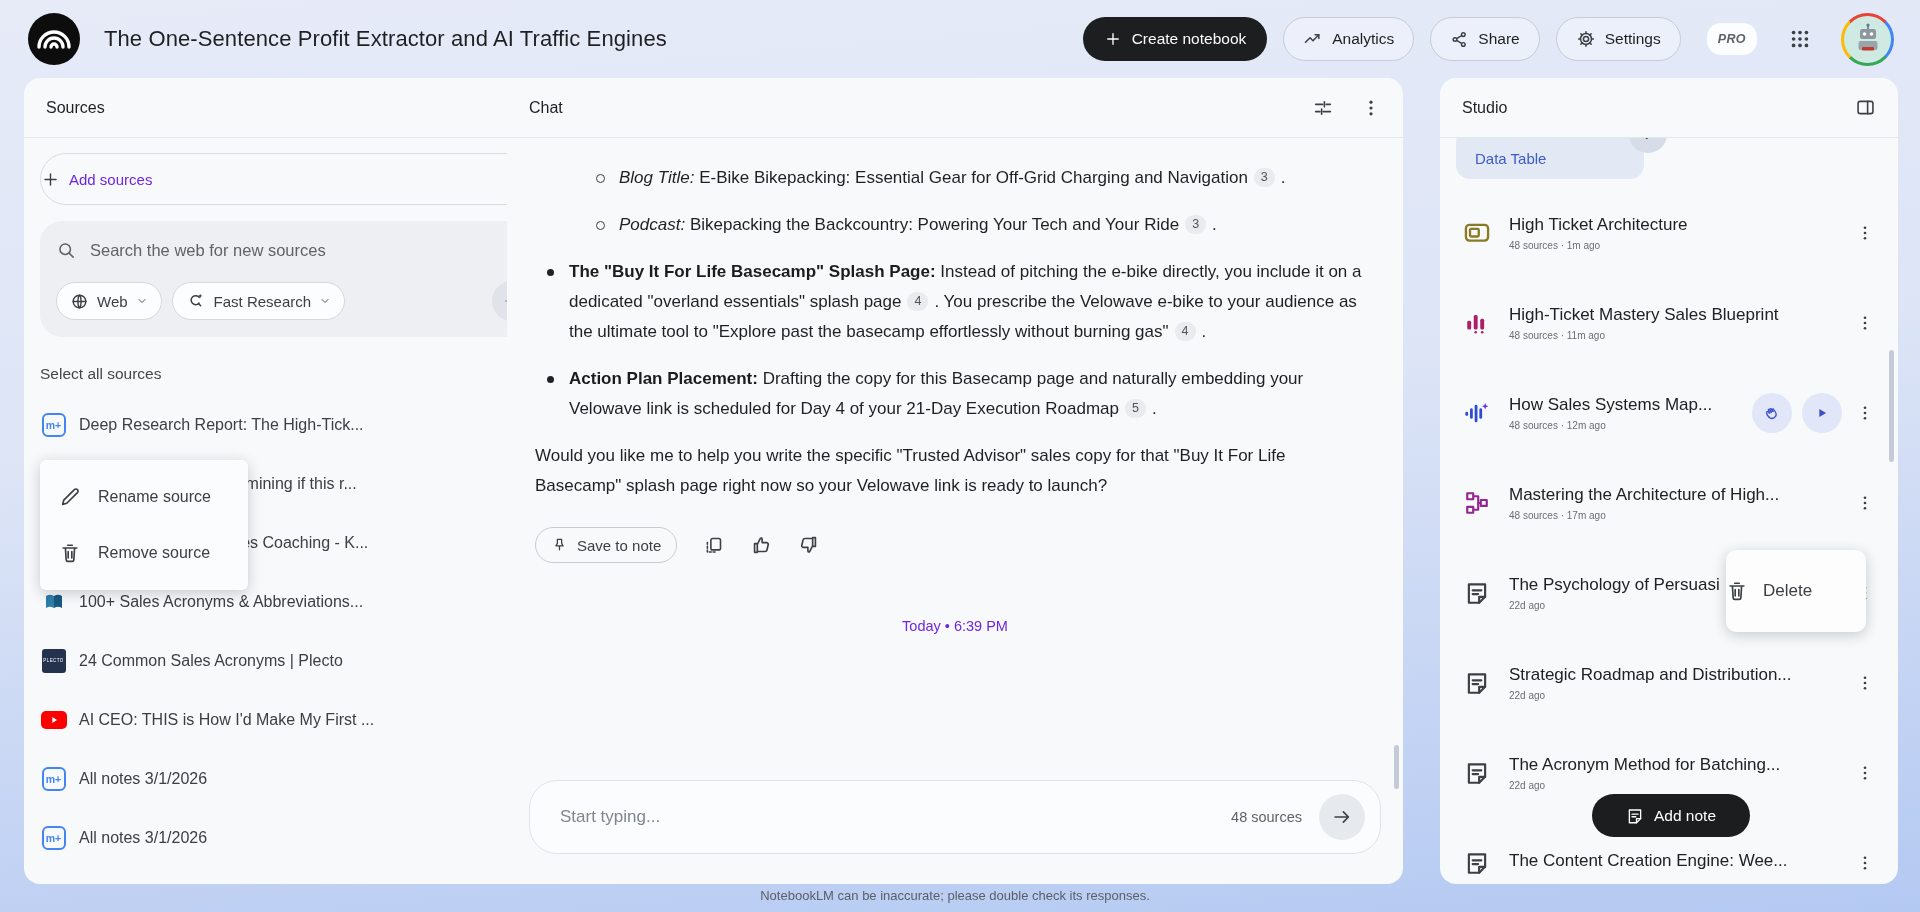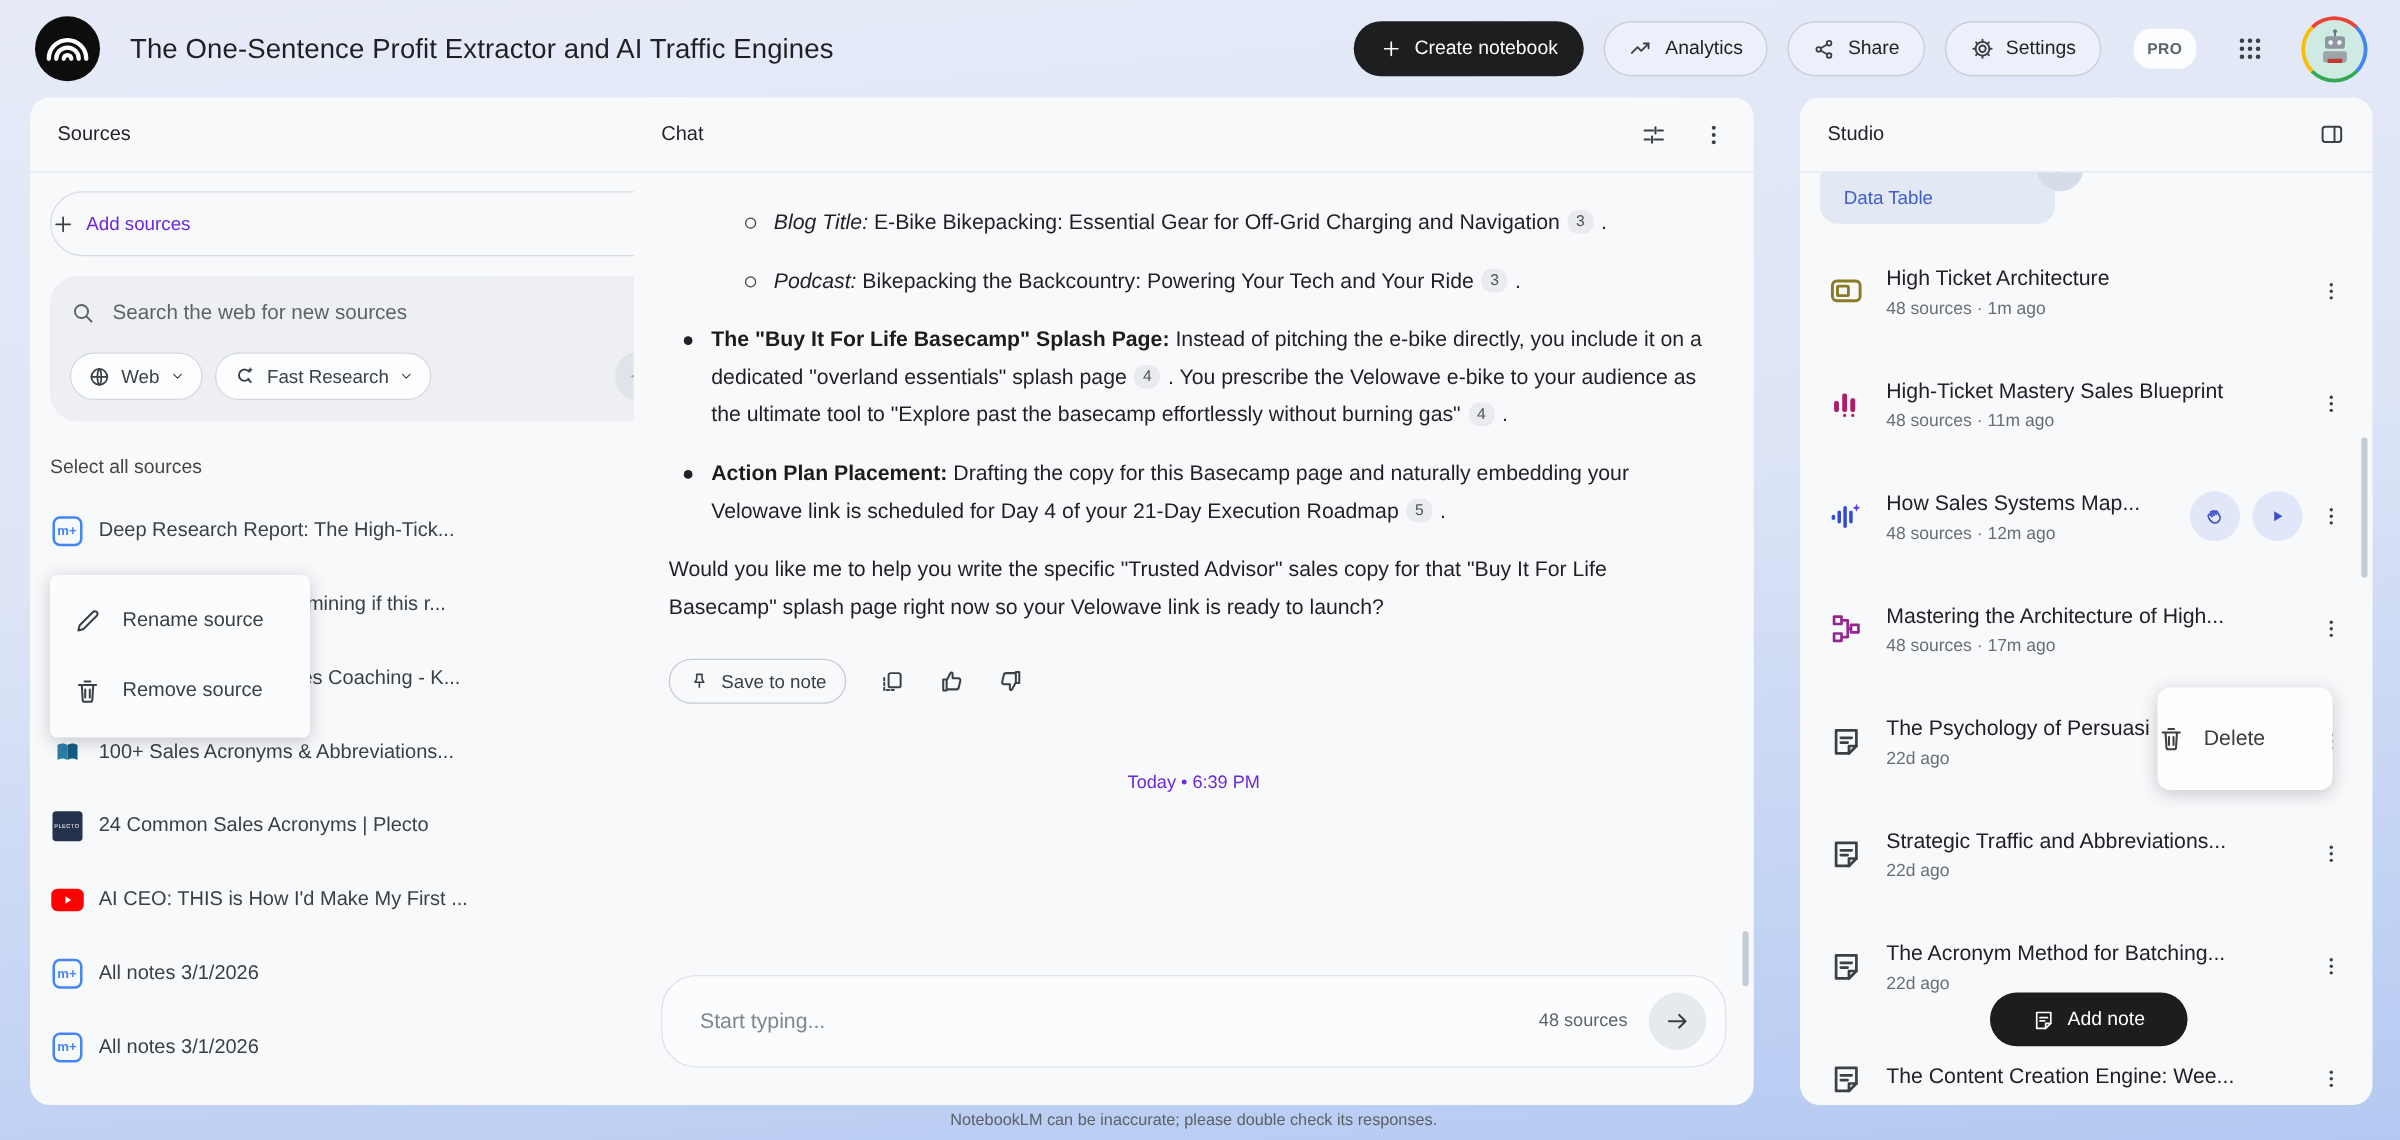--- a/index.html
+++ b/index.html
@@ -13,21 +13,21 @@
   .logo { width:56px; height:56px; flex:0 0 auto; }
   .app-title { margin-left:22px; font-size:22px; color:#1f2023; letter-spacing:.1px; }
   .hdr-right { margin-left:auto; display:flex; align-items:center; gap:16px; }
   .pill-btn { height:44px; border-radius:22px; display:flex; align-items:center; gap:9px;
     padding:0 19px; font-size:15.5px; color:#1f2023; border:1px solid #c7ccd6;
     background:rgba(252,253,255,.38); cursor:pointer; }
   .black-btn { height:44px; border-radius:22px; display:flex; align-items:center; gap:10px;
     padding:0 21px; font-size:15.5px; color:#fbfbfb; background:#1d1e1f; border:none; cursor:pointer; }
   .pro-badge { height:27px; border-radius:14px; background:#fcfdff; color:#5f6368;
     font-size:12.5px; font-weight:bold; letter-spacing:.4px; display:flex; align-items:center;
-    padding:16px 11px; margin-left:10px; }
+    padding:16px 11px; margin-left:10px;font-style:italic; }
   .apps-grid { margin-left:10px; width:34px; height:34px; display:flex; align-items:center;
     justify-content:center; cursor:pointer; }
   .avatar { width:53px; height:53px; border-radius:50%; margin-left:8px; cursor:pointer;
     background:conic-gradient(from -45deg,#e94335 0 90deg,#4285f4 90deg 180deg,#34a853 180deg 270deg,#fbbc05 270deg 360deg);
     display:flex; }
   .avatar-inner { margin:3px; flex:1; border-radius:50%; background:#cfe9e3; overflow:hidden;
     display:flex; align-items:center; justify-content:center; }
 
   
   .panel { position:absolute; top:78px; height:806px; background:#f8f9fb;
@@ -115,21 +115,21 @@
     background:#e2e8f4; border-radius:14px; display:flex; align-items:flex-end; padding:0 0 12px 19px;
     font-size:15px; color:#3f5cc8; cursor:pointer; }
   .chip-circle { position:absolute; left:173px; top:-14px; width:38px; height:38px; border-radius:50%;
     background:#d6dce8; display:flex; align-items:center; justify-content:center;
     font-size:19px; color:#3c4043; cursor:pointer; }
   .studio-list { position:relative; }
   .studio-row { height:90px; display:flex; align-items:center; padding:0 20px; cursor:pointer; }
   .st-icon { width:34px; flex:0 0 auto; display:flex; align-items:center; justify-content:center; }
   .st-text { flex:1; margin-left:15px; min-width:0; }
   .st-title { font-size:17px; color:#202124; white-space:nowrap; overflow:hidden; }
-  .st-meta { font-size:14px; color:#6a6e74; margin-top:5px; }
+  .st-meta { font-size:10px; color:#6a6e74; margin-top:5px; }
   .st-actions { display:flex; gap:10px; margin-right:10px; }
   .act-circle { width:40px; height:40px; border-radius:50%; background:#e1e7f9; border:none;
     display:flex; align-items:center; justify-content:center; cursor:pointer; }
   .kebab { width:26px; display:flex; justify-content:center; cursor:pointer; background:none; border:none; }
   .delete-menu { position:absolute; left:286px; top:472px; width:140px; height:82px; background:#fdfdfe;
     border-radius:10px; box-shadow:0 3px 14px rgba(32,33,36,.22); display:flex; align-items:center;
     gap:15px; font-size:17px; color:#3c4043; z-index:6; cursor:pointer; }
   .add-note-btn { position:absolute; left:152px; top:716px; width:158px; height:43px; border-radius:22px;
     background:#1c1d1e; border:none; color:#fff; display:flex; align-items:center; justify-content:center;
     gap:10px; font-size:15.5px; z-index:5; cursor:pointer; font-family:inherit; }
@@ -615,21 +615,21 @@
 
     <div class="studio-row">
       <span class="st-icon">
         <svg width="26" height="26" viewBox="0 0 24 24" class="sic" style="stroke-width:2">
             <path d="M4.5 4h15v11.5L14 21H4.5z"></path>
             <path d="M14 21v-5.5h5.5"></path>
             <path d="M8 9.5h8M8 13h5"></path>
           </svg>
       </span>
       <span class="st-text">
-        <div class="st-title">Strategic Traffic and Abbreviations...</div>
+        <div class="st-title">Strategic Roadmap and Distribution...</div>
         <div class="st-meta">22d ago</div>
       </span>
       <button class="kebab">
         <svg width="18" height="18" viewBox="0 0 24 24" fill="#3c4043">
             <circle cx="12" cy="5" r="1.8"></circle>
             <circle cx="12" cy="12" r="1.8"></circle>
             <circle cx="12" cy="19" r="1.8"></circle>
           </svg>
       </button>
     </div>

